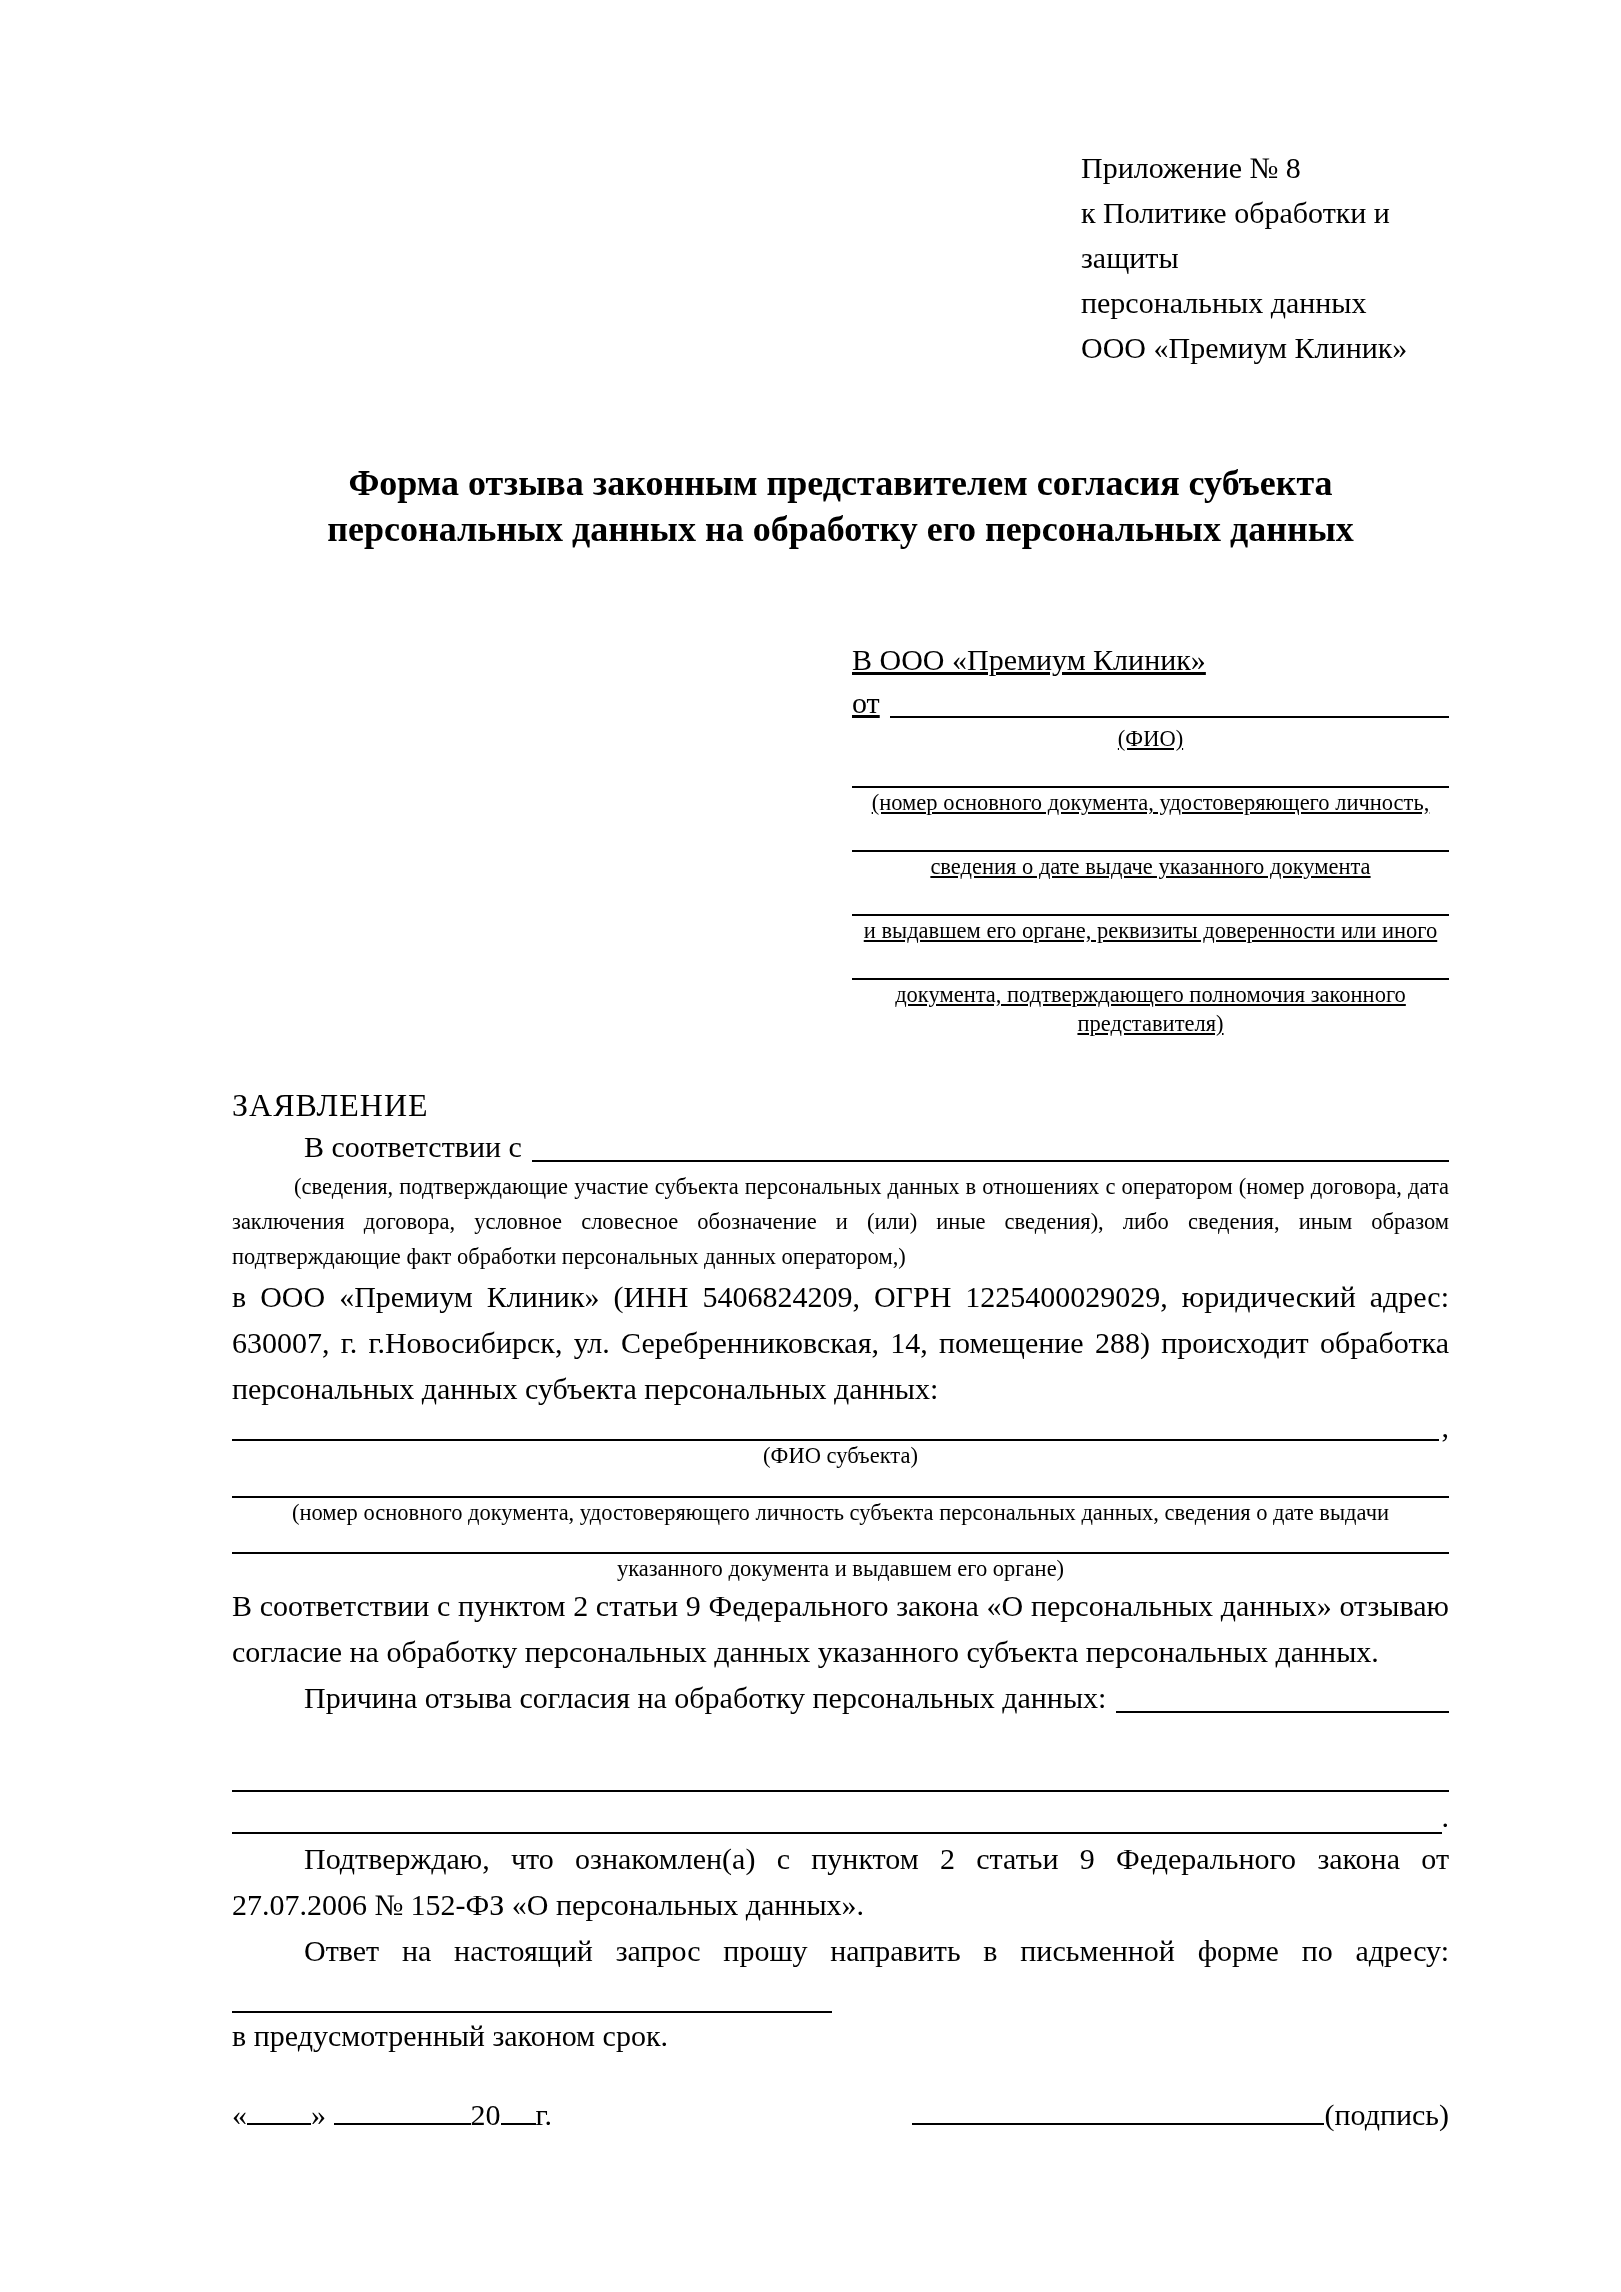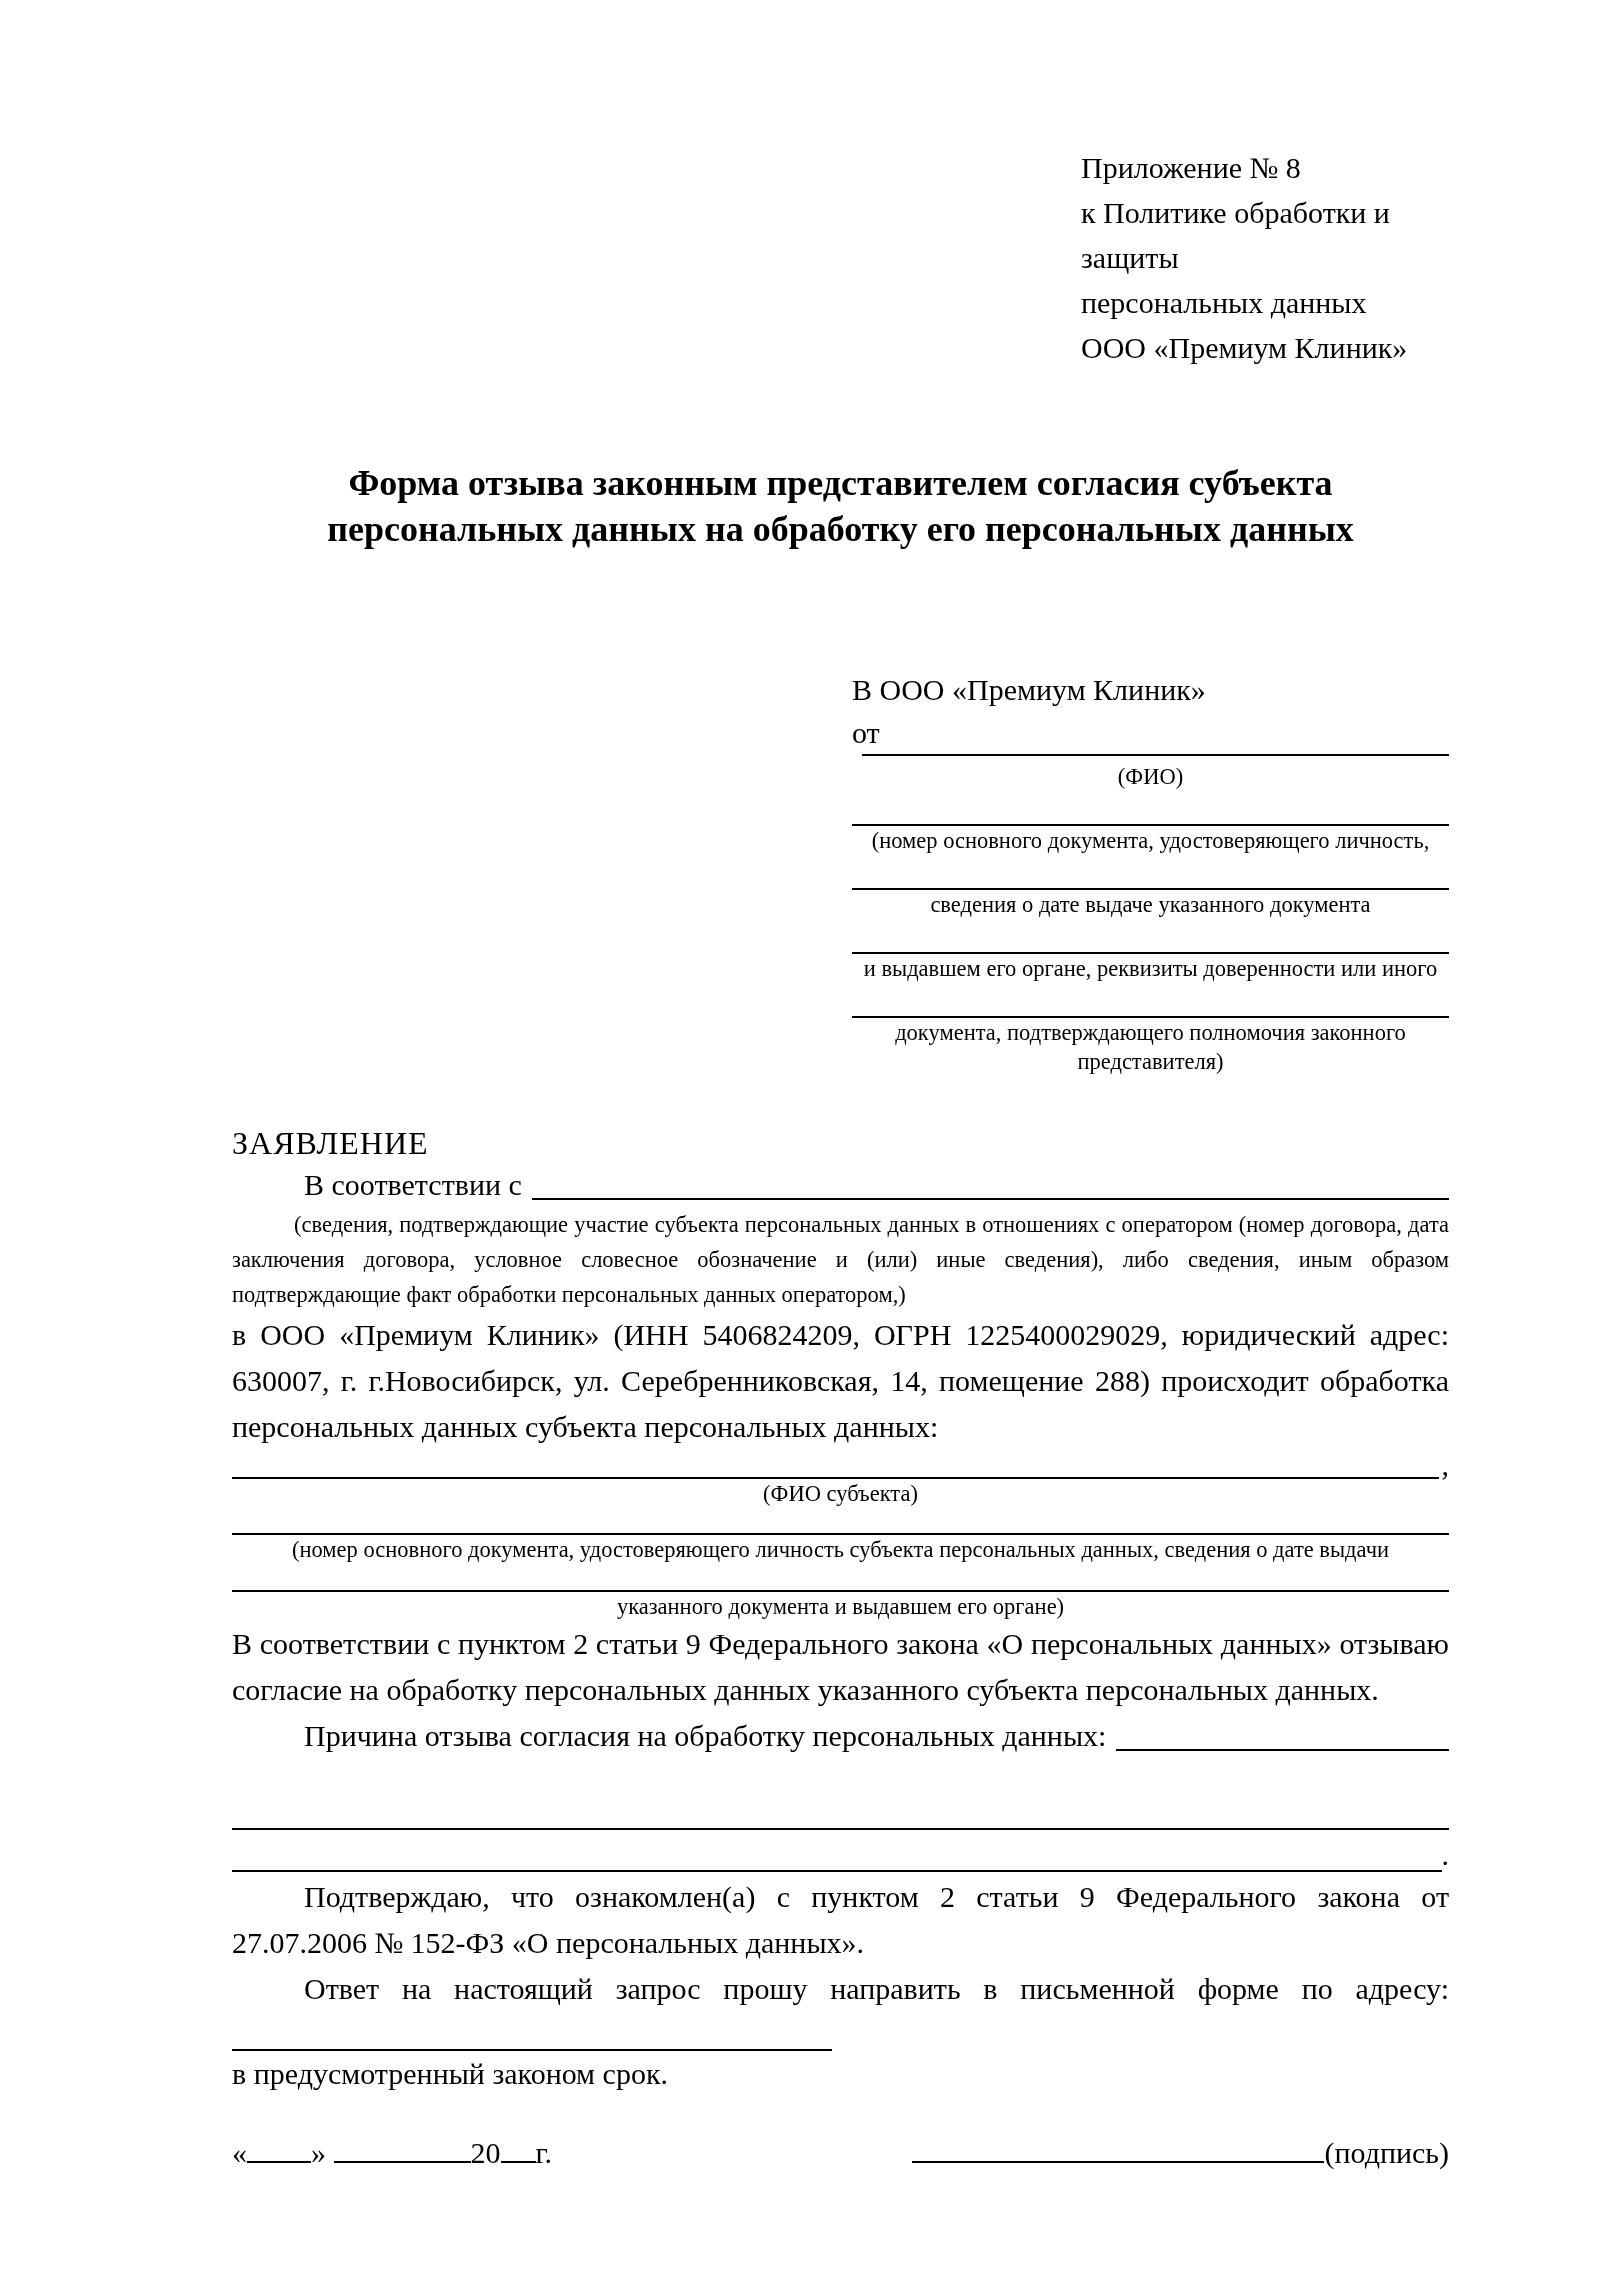--- a/index.html
+++ b/index.html
@@ -13,22 +13,22 @@
     padding:145px 108px 0 232px;
     overflow:hidden;
   }
   
   .hdr { margin-left:849px; font-size:30px; line-height:45px; }
 
   
   .title { margin-top:90px; text-align:center; font-weight:bold; font-size:36px; line-height:46px; }
 
   
-  .recipient { margin-top:116px; margin-left:620px; font-size:30px; line-height:43px; }
-  .from-row { display:flex; align-items:stretch;flex-direction:column; }
+  .recipient { margin-top:86px; margin-left:620px; font-size:30px; line-height:43px;text-decoration:underline; }
+  .from-row { display:flex; align-items:stretch; }
   .from-row .fill { flex:1; margin-left:9.8px; border-bottom:2.9px solid #000; margin-bottom:5.9px; }
   .cap { font-size:22.5px; line-height:29px; text-align:center; }
   .blank-u { height:33px; border-bottom:2.9px solid #000; }
 
   .zayavlenie { margin-top:49px; text-align:left; font-size:32px; letter-spacing:1px; }
 
   .flex-row { display:flex; font-size:30px; line-height:45px; }
   .flex-row .lbl { padding-left:72px; white-space:nowrap; }
   .flex-row .fill { flex:1; margin-left:9.8px; border-bottom:2.9px solid #000; margin-bottom:6.9px; }
 

